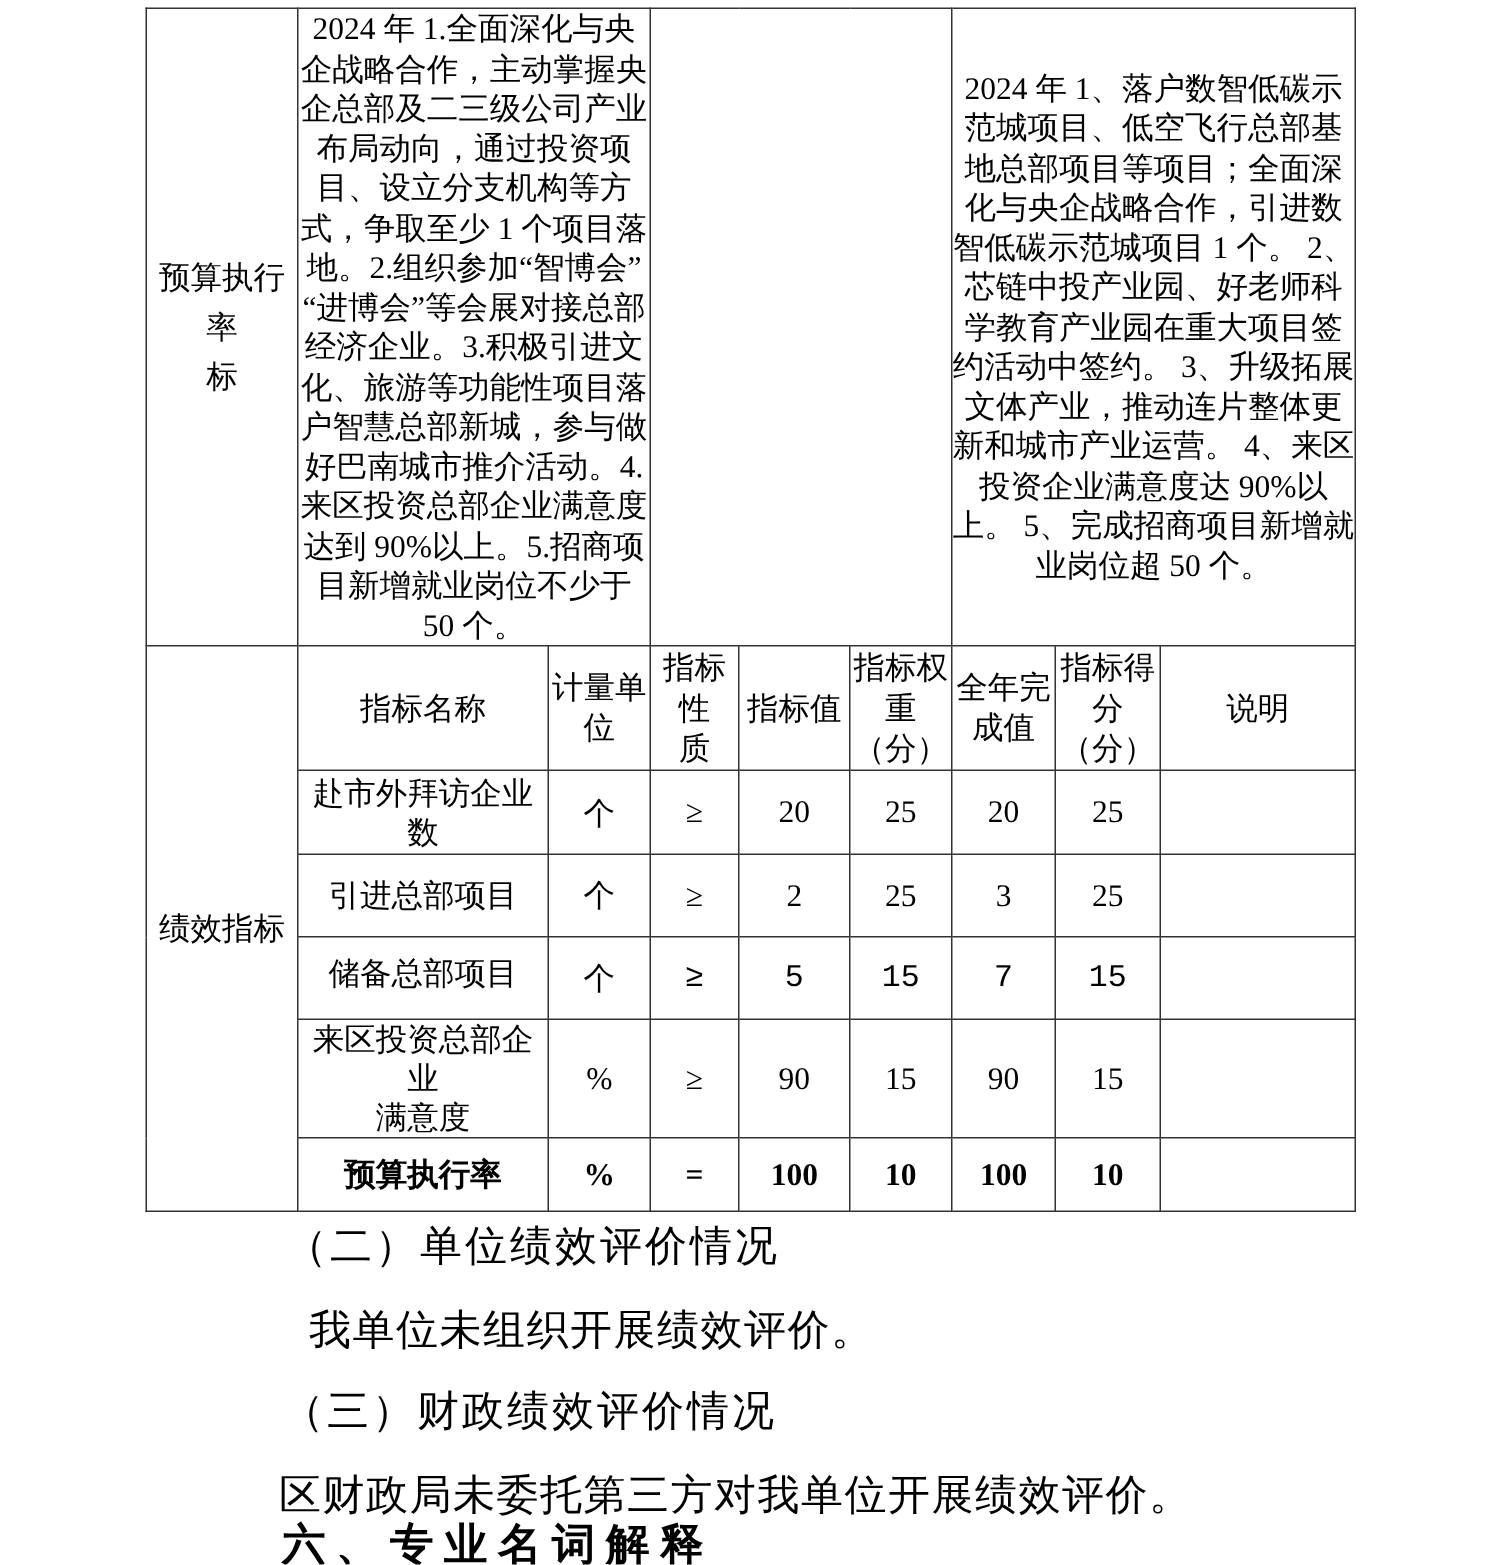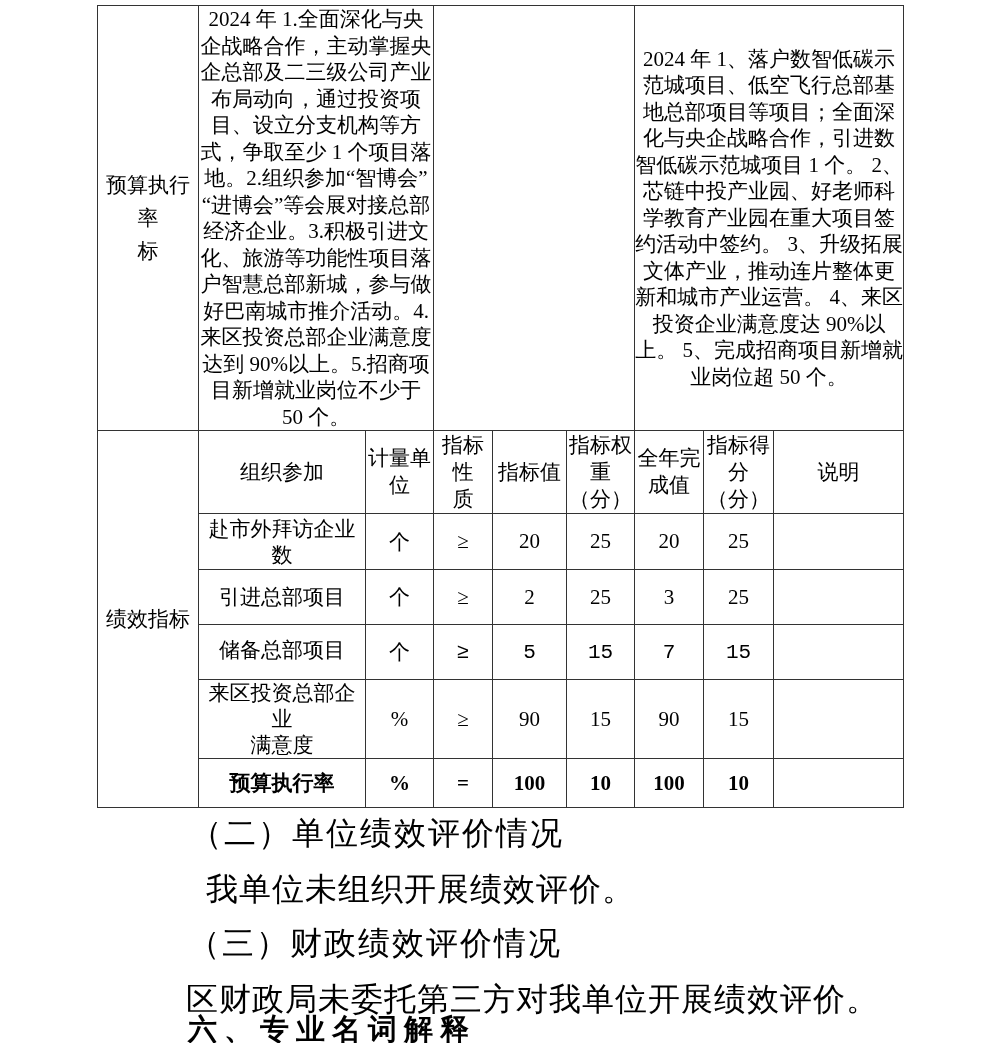--- a/index.html
+++ b/index.html
@@ -42,21 +42,21 @@
   }
   td.indname{
     text-align:left;
     padding-left:5px;
     line-height:26px;
     white-space:pre-line;
   }
   
   .sec{
     position:absolute;
-    font-size:32px;
+    font-size:28px;
     letter-spacing:1px;
     white-space:nowrap;
   }
   .sec.headline{letter-spacing:2px;}
   .sec.bold-head{
     font-family:"Liberation Sans","DejaVu Sans",sans-serif;
     font-weight:bold;
     font-size:29px;
     letter-spacing:7px;
   }
@@ -81,21 +81,21 @@
       <tr style="height:380px;">
     <td class="rowlabel">预算执行率
 标</td>
     <td class="goaltext" colspan="2">2024 年 1.全面深化与央企战略合作，主动掌握央企总部及二三级公司产业布局动向，通过投资项目、设立分支机构等方式，争取至少 1 个项目落地。2.组织参加“智博会” “进博会”等会展对接总部经济企业。3.积极引进文化、旅游等功能性项目落户智慧总部新城，参与做好巴南城市推介活动。4.来区投资总部企业满意度达到 90%以上。5.招商项目新增就业岗位不少于 50 个。</td>
     <td colspan="3"></td>
     <td class="goaltext" colspan="3">2024 年 1、落户数智低碳示范城项目、低空飞行总部基地总部项目等项目；全面深化与央企战略合作，引进数智低碳示范城项目 1 个。 2、芯链中投产业园、好老师科学教育产业园在重大项目签约活动中签约。 3、升级拓展文体产业，推动连片整体更新和城市产业运营。 4、来区投资企业满意度达 90%以上。 5、完成招商项目新增就业岗位超 50 个。</td>
   </tr>
 
   <tr style="height:83px;">
     <td class="rowlabel" rowspan="6">绩效指标</td>
-    <td class="colhead">组织参加</td>
+    <td class="colhead">指标名称</td>
     <td class="colhead">计量单
 位</td>
     <td class="colhead">指标性
 质</td>
     <td class="colhead">指标值</td>
     <td class="colhead">指标权
 重
 （分）</td>
     <td class="colhead">全年完
 成值</td>

